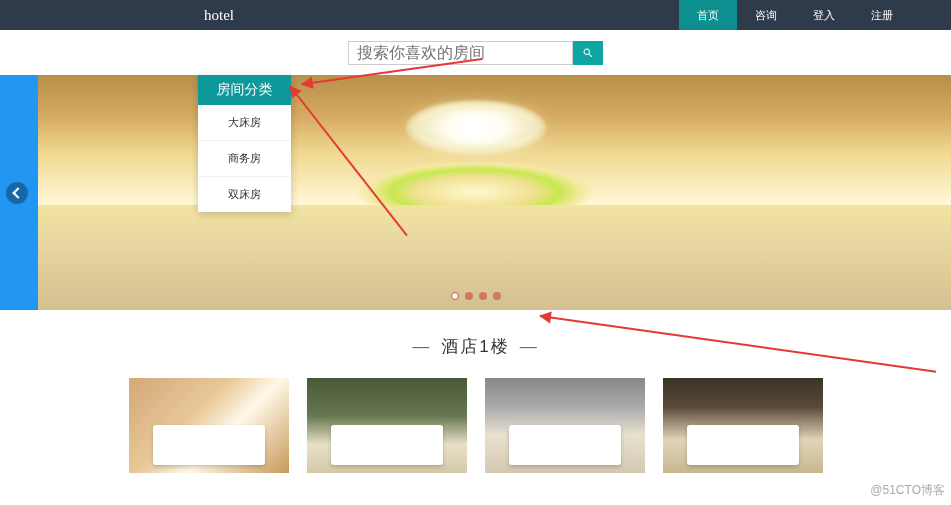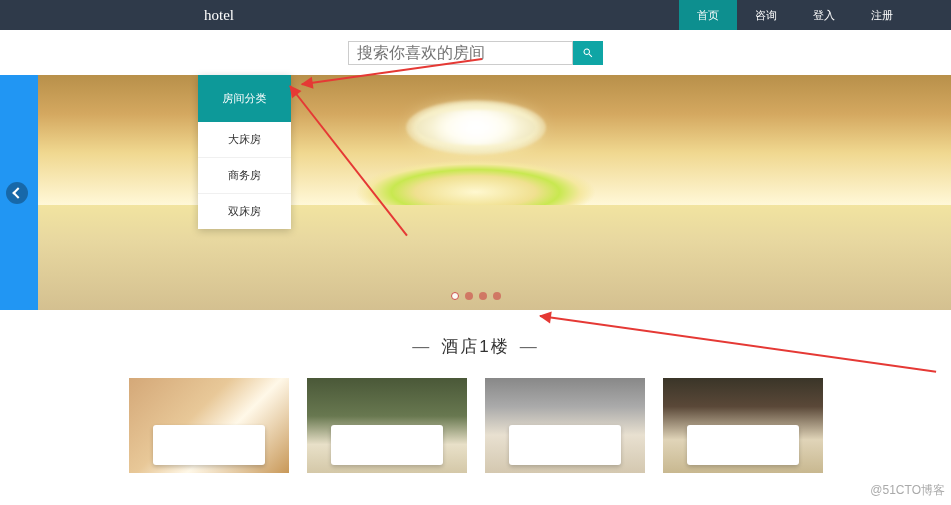--- a/index.html
+++ b/index.html
@@ -12,21 +12,21 @@
 .search-bar{height:45px;display:flex;align-items:center;justify-content:center;background:#fff}
 .search-wrap{display:flex;align-items:center}
 .search-input{width:225px;height:24px;border:1px solid #ccc;padding:0 8px;font-size:16px;color:#0a8}
 .search-btn{width:30px;height:24px;background:#0fa5a5;border:none;cursor:pointer;display:flex;align-items:center;justify-content:center}
 .search-btn svg{width:12px;height:12px;fill:#fff}
 .hero{position:relative;height:235px;width:100%;background:linear-gradient(180deg,#c89b4a 0%,#e8d088 15%,#fffce0 35%,#b8e850 40%,#f5e8a0 50%,#e8d8a0 70%,#d4c090 100%)}
 .ceiling{position:absolute;top:0;left:0;right:0;height:130px;background:radial-gradient(ellipse 300px 80px at 50% 90%,#fff8d0 0%,#f0e090 20%,#c8e850 28%,#f5e8a0 35%,transparent 40%),linear-gradient(180deg,#b8904a 0%,#d4a860 30%,#f0d890 60%,#fff8d8 100%)}
 .chandelier{position:absolute;top:25px;left:50%;transform:translateX(-50%);width:140px;height:55px;background:radial-gradient(ellipse,#fff 0%,#fffce8 30%,#f0e8c0 60%,transparent 80%);border-radius:50%;filter:blur(1px)}
 .chandelier::after{content:"";position:absolute;top:10px;left:10px;right:10px;bottom:10px;border-radius:50%;background:radial-gradient(circle,#fff 0%,transparent 70%);box-shadow:0 0 20px #fff8d0}
 .cat-menu{position:absolute;top:0;left:198px;width:93px;background:#fff;box-shadow:0 2px 8px rgba(0,0,0,.2);z-index:10}
-.cat-header{background:#0d9999;color:#fff;text-align:center;font-size:11px;padding:16px 0}
+.cat-header{background:#0d9999;color:#fff;text-align:center;font-size:14px;padding:6px 0}
 .cat-item{text-align:center;font-size:11px;padding:10px 12px;color:#333;cursor:pointer;border-bottom:1px solid #f0f0f0}
 .cat-item:last-child{border-bottom:none}
 .prev-btn{position:absolute;left:6px;top:50%;transform:translateY(-50%);width:22px;height:22px;border-radius:50%;background:rgba(0,0,0,.3);display:flex;align-items:center;justify-content:center;cursor:pointer;z-index:5}
 .prev-btn::before{content:"";width:6px;height:6px;border-left:2px solid #fff;border-bottom:2px solid #fff;transform:rotate(45deg);margin-left:2px}
 .left-stripe{position:absolute;left:0;top:75px;width:38px;height:235px;background:#2196f3;z-index:3}
 .dots{position:absolute;bottom:10px;left:50%;transform:translateX(-50%);display:flex;gap:6px;z-index:5}
 .dot{width:8px;height:8px;border-radius:50%;background:#c44;opacity:.6}
 .dot:first-child{background:#fff;opacity:.9;border:1px solid #c44}
 .section-title{text-align:center;padding:25px 0 20px;font-size:17px;color:#333;letter-spacing:2px}
 .section-title::before,.section-title::after{content:"—";margin:0 10px;color:#666}

